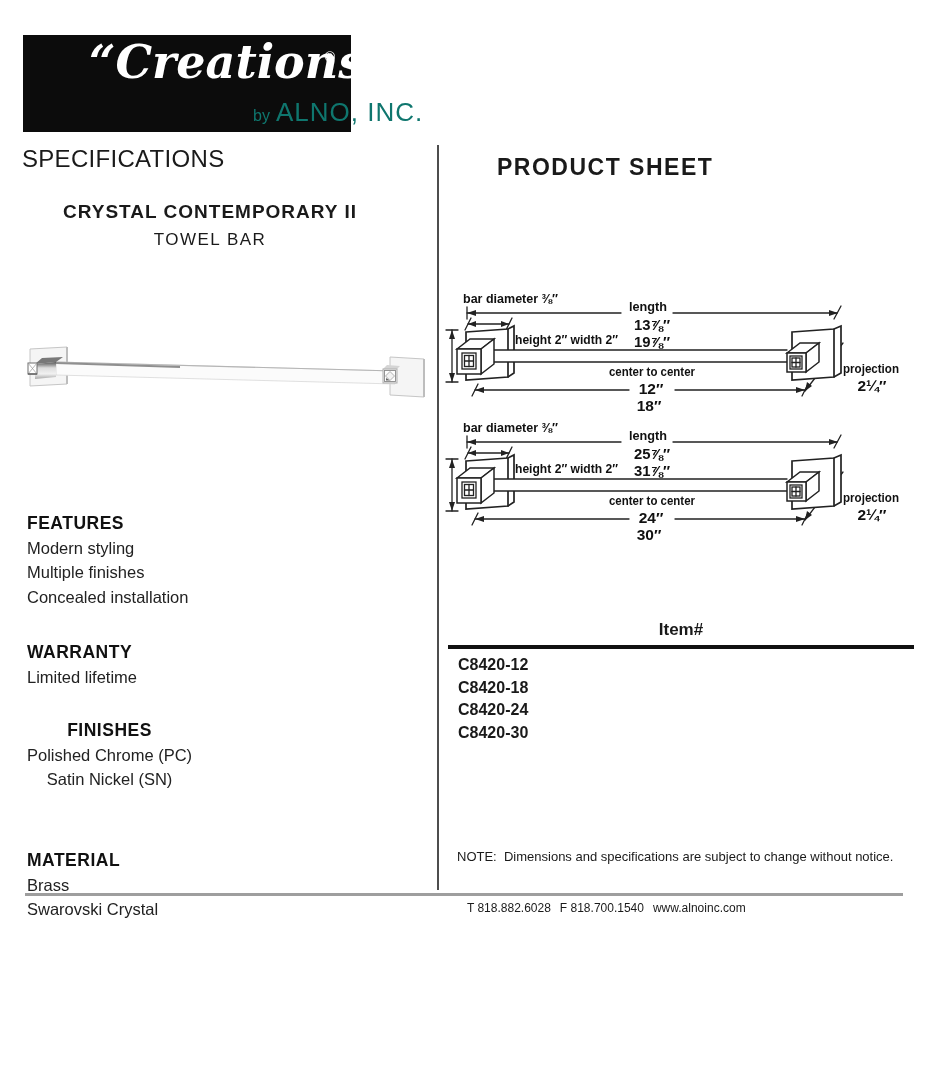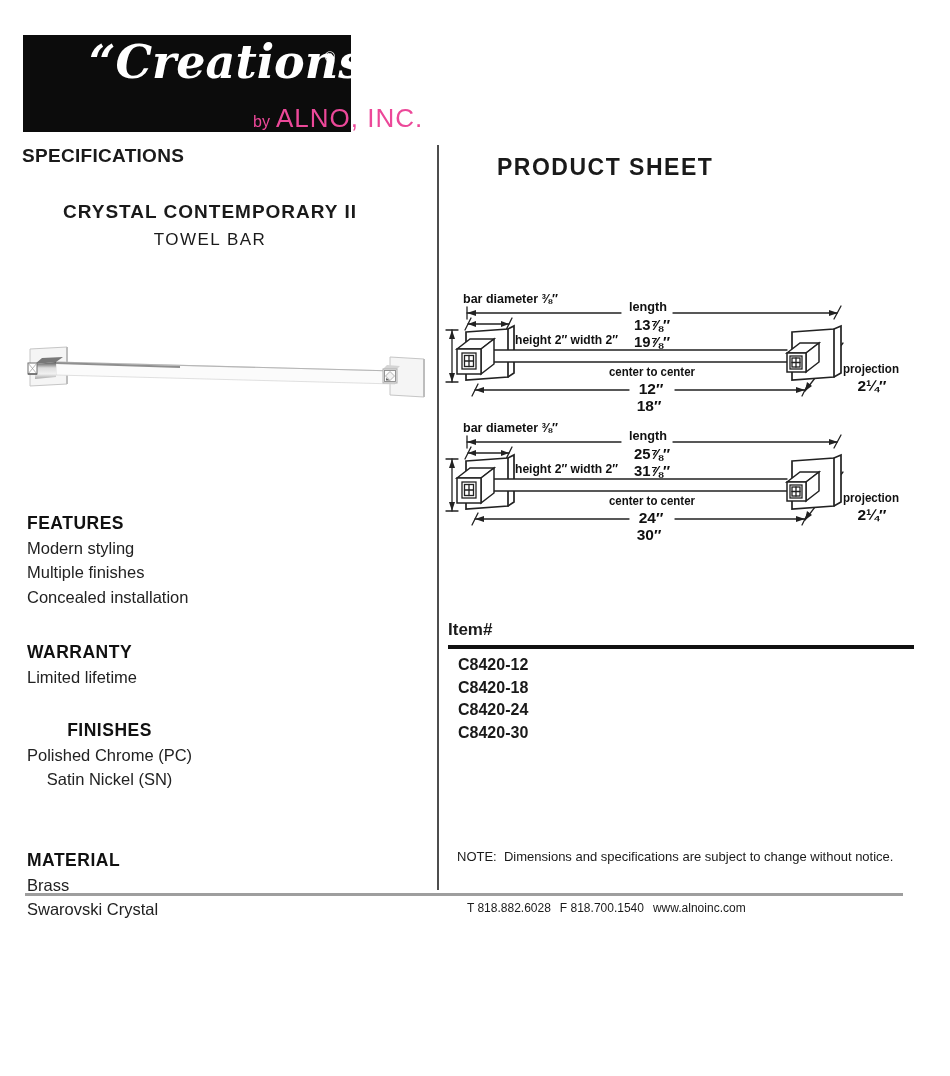--- a/index.html
+++ b/index.html
@@ -4,44 +4,44 @@
 <style>
   html,body{margin:0;padding:0;background:#ffffff;}
   .page{position:relative;width:950px;height:1076px;background:#fff;overflow:hidden;
         font-family:"Liberation Sans",sans-serif;color:#1a1a1a;}
 
   
   .logo-box{position:absolute;left:23px;top:35px;width:328px;height:97px;background:#0c0c0c;}
   .logo-script{position:absolute;left:66px;top:0px;color:#fff;
         font-family:"DejaVu Serif",serif;font-style:italic;font-weight:bold;font-size:46px;white-space:nowrap;}
   .logo-reg{position:absolute;right:16px;top:14px;color:#fff;font-size:14px;}
-  .logo-by{position:absolute;left:230px;top:68px;color:#ec4899;white-space:nowrap;}
+  .logo-by{position:absolute;left:230px;top:62px;color:#0f766e;white-space:nowrap;}
   .by-word{font-size:16px;margin-right:6px;}
   .company{font-size:26px;letter-spacing:1px;}
 
   
-  .spec-heading{position:absolute;left:22px;top:145px;font-size:19px;font-weight:bold;letter-spacing:.3px;}
+  .spec-heading{position:absolute;left:22px;top:145px;font-size:24px;font-weight:normal;letter-spacing:.3px;}
   .ps-heading{position:absolute;left:497px;top:114px;font-size:23px;font-weight:bold;letter-spacing:1.5px;margin-top:40px;}
   .title-wrap{position:absolute;left:0;top:201px;width:420px;text-align:center;}
   .product-name{font-size:19px;font-weight:bold;letter-spacing:1px;}
   .product-type{font-size:17px;letter-spacing:1.5px;margin-top:7px;}
 
   
   .v-divider{position:absolute;left:437px;top:145px;width:2px;height:745px;background:#4d4d4d;}
   .h-divider{position:absolute;left:25px;top:893px;width:878px;height:3px;background:#9e9e9e;}
 
   
   .section{position:absolute;left:27px;font-size:16.5px;line-height:24.5px;color:#222;}
   .section h3{margin:0;font-size:17.5px;font-weight:bold;letter-spacing:.5px;line-height:24.5px;color:#111;}
   .section ul{margin:0;padding:0;list-style:none;}
   .sec-features{top:511px;} .sec-warranty{top:640px;} .sec-finishes{top:718px;text-align:center;} .sec-material{top:848px;}
 
   
   .item-block{position:absolute;left:448px;top:620px;width:466px;}
-  .item-header{text-align:left;font-weight:bold;font-size:17px;padding-bottom:5px;border-bottom:4px solid #111;}
+  .item-header{text-align:center;font-weight:bold;font-size:17px;padding-bottom:5px;border-bottom:4px solid #111;}
   .item-list{list-style:none;margin:5px 0 0;padding:0 0 0 10px;font-weight:bold;font-size:16px;line-height:22.6px;}
 
   
   .note{position:absolute;left:457px;top:849px;font-size:13px;white-space:pre;}
   .footer{position:absolute;left:467px;top:901px;display:flex;gap:9px;font-size:12px;}
 
   
   svg.diagram,svg.photo{position:absolute;}
   .dl{font-family:"Liberation Sans",sans-serif;font-weight:bold;font-size:13.5px;fill:#111;}
   .dv{font-family:"Liberation Sans",sans-serif;font-weight:bold;font-size:15.5px;fill:#111;}

